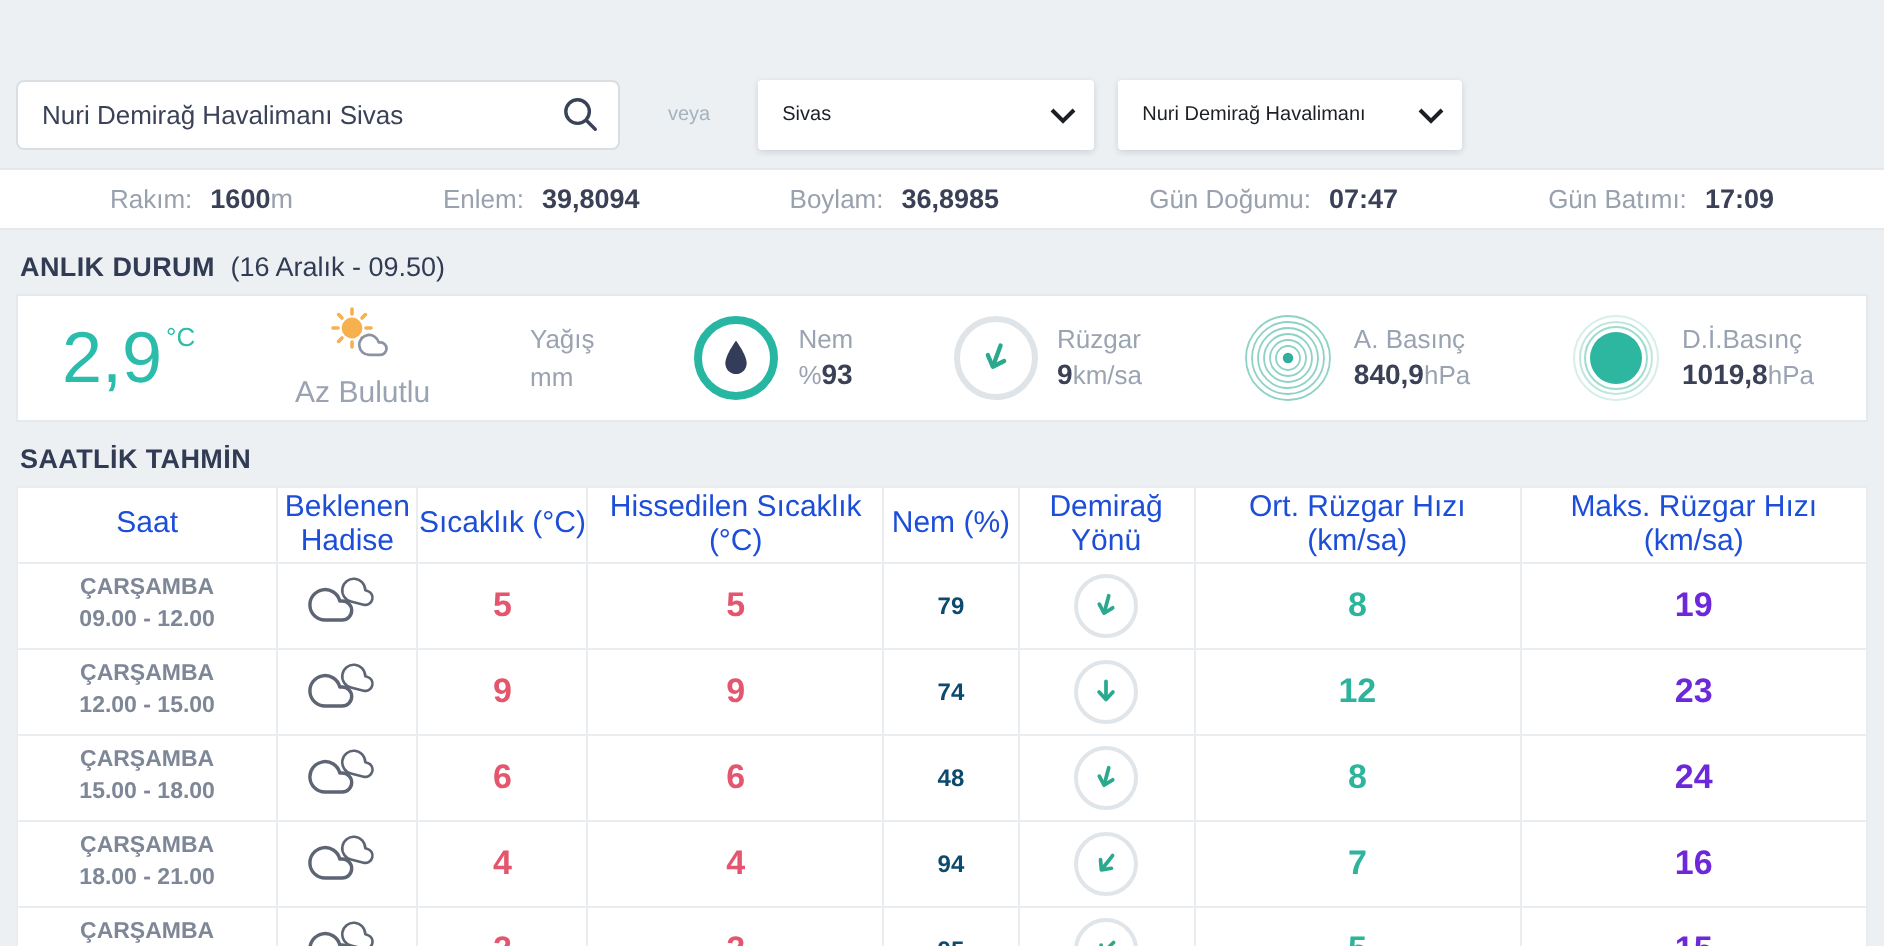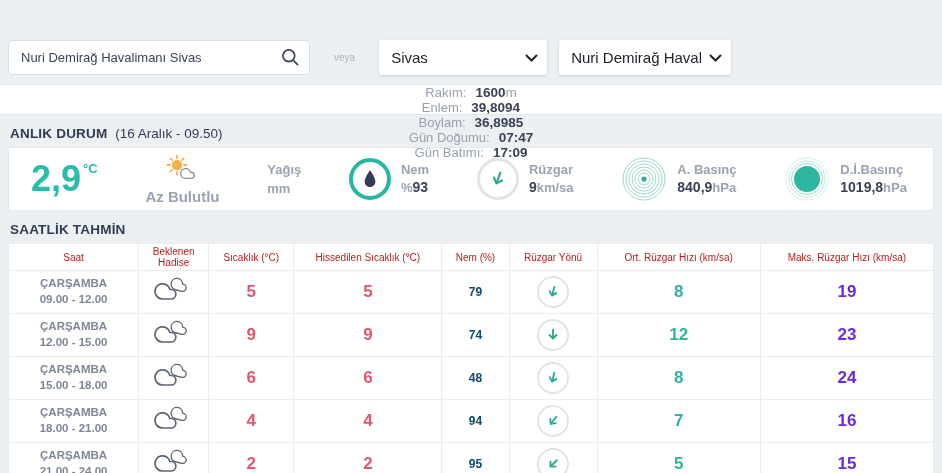--- a/index.html
+++ b/index.html
@@ -22,47 +22,46 @@
     outline: none; background: #fff;
   }
   .search-ico { position: absolute; right: 10px; top: 8px; cursor: pointer; }
   .veya { margin-left: 24px; color: #a5b2bd; font-size: 10px; }
   .sel { position: relative; margin-left: 24px; width: 168px; height: 35px;
          background: #fff; box-shadow: 0 1px 3px rgba(60,70,90,.18); border-radius: 2px; }
   .sel + .sel { margin-left: 12px; width: 172px; }
   .sel select {
     -webkit-appearance: none; appearance: none;
     width: 100%; height: 100%; border: none; background: transparent;
-    font-family: inherit; font-size: 15px; color: #1c2026;
+    font-family: inherit; font-size: 10px; color: #1c2026;
     padding: 0 30px 0 12px; outline: none; cursor: pointer;
   }
   .sel .chev { position: absolute; right: 9px; top: 14px; pointer-events: none; }
 
   
   .infobar {
     margin: 0 -8px; height: 31px; background: #fff;
     border-top: 1px solid #e3e8ec; border-bottom: 1px solid #e3e8ec;
     display: flex; align-items: center; justify-content: space-between;
     padding: 0 55px 0 55px;
-    flex-direction: column;
   }
   .info-item { font-size: 13px; color: #98a1ae; white-space: nowrap; }
   .info-item .val { color: #3a4157; font-weight: bold; font-size: 13.5px; margin-left: 9px; }
   .info-item .unit { color: #98a1ae; font-weight: normal; }
 
   
   .section-head { margin: 11px 2px 6px 2px; font-size: 13.5px; color: #323b54; }
   .sh-bold { font-weight: bold; letter-spacing: .2px; }
   .sh-norm { font-weight: normal; margin-left: 4px; }
 
   
   .card {
     background: #fff; border: 1px solid #e4e9ed;
     height: 64px; display: flex; align-items: center;
-    padding: 0 26px 0 22px; justify-content: space-between; font-weight: bold;
+    padding: 0 26px 0 22px; justify-content: space-between;
   }
   .temp-block { font-size: 36px; color: #2cbcab; line-height: 1; white-space: nowrap; }
   .temp-block sup { font-size: 13px; vertical-align: 18px; margin-left: 2px; }
   .cond-block { text-align: center; }
   .cond-block .cond-label { font-size: 15px; color: #9aa3b2; margin-top: 1px; }
   .metric { display: flex; align-items: center; }
   .metric .m-txt { margin-left: 10px; font-size: 13px; color: #9aa3b2; line-height: 1.35; }
   .metric .m-val b { color: #3a4157; font-size: 14px; }
   .metric .m-pre, .metric .m-unit { color: #9aa3b2; font-size: 13px; }
   .plain-metric { font-size: 13px; color: #9aa3b2; line-height: 1.5; }
@@ -74,21 +73,21 @@
   .ring-gray {
     width: 42px; height: 42px; border-radius: 50%;
     border: 3px solid #dfe4e8; display: flex; align-items: center; justify-content: center;
     flex: none;
   }
 
   
   table.hourly { width: 100%; border-collapse: collapse; background: #fff; }
   table.hourly th, table.hourly td { border: 1px solid #e9edf0; text-align: center; }
   table.hourly th {
-    height: 27px; font-weight: normal; color: #b91c1c; font-size: 10px; line-height: 1.1;
+    height: 27px; font-weight: normal; color: #1d4ed8; font-size: 15px; line-height: 1.1;
     padding: 2px 0;
   }
   table.hourly td { height: 43px; font-weight: bold; }
   .c-saat .day, .c-saat .time { font-size: 11.5px; color: #7e8797; line-height: 1.35; }
   .c-temp { color: #e4566e; font-size: 17px; }
   .c-hum  { color: #0c4a6e; font-size: 12px; }
   .c-avg  { color: #2eb49c; font-size: 17px; }
   .c-max  { color: #6d28d9; font-size: 17px; }
   .wind-circle {
     width: 32px; height: 32px; border-radius: 50%; border: 2px solid #e0e5e9;
@@ -253,21 +252,21 @@
         <col style="width:163px">
         <col style="width:173px">
     </colgroup>
     <thead>
       <tr>
         <th>Saat</th>
         <th>Beklenen Hadise</th>
         <th>Sıcaklık (°C)</th>
         <th>Hissedilen Sıcaklık (°C)</th>
         <th>Nem (%)</th>
-        <th>Rüzgar Yönü</th>
+        <th>Demirağ Yönü</th>
         <th>Ort. Rüzgar Hızı (km/sa)</th>
         <th>Maks. Rüzgar Hızı (km/sa)</th>
       </tr>
     </thead>
     <tbody id="hourly-body">
         <tr>
     <td class="c-saat">
       <div class="day">ÇARŞAMBA</div>
       <div class="time">09.00 - 12.00</div>
     </td>

